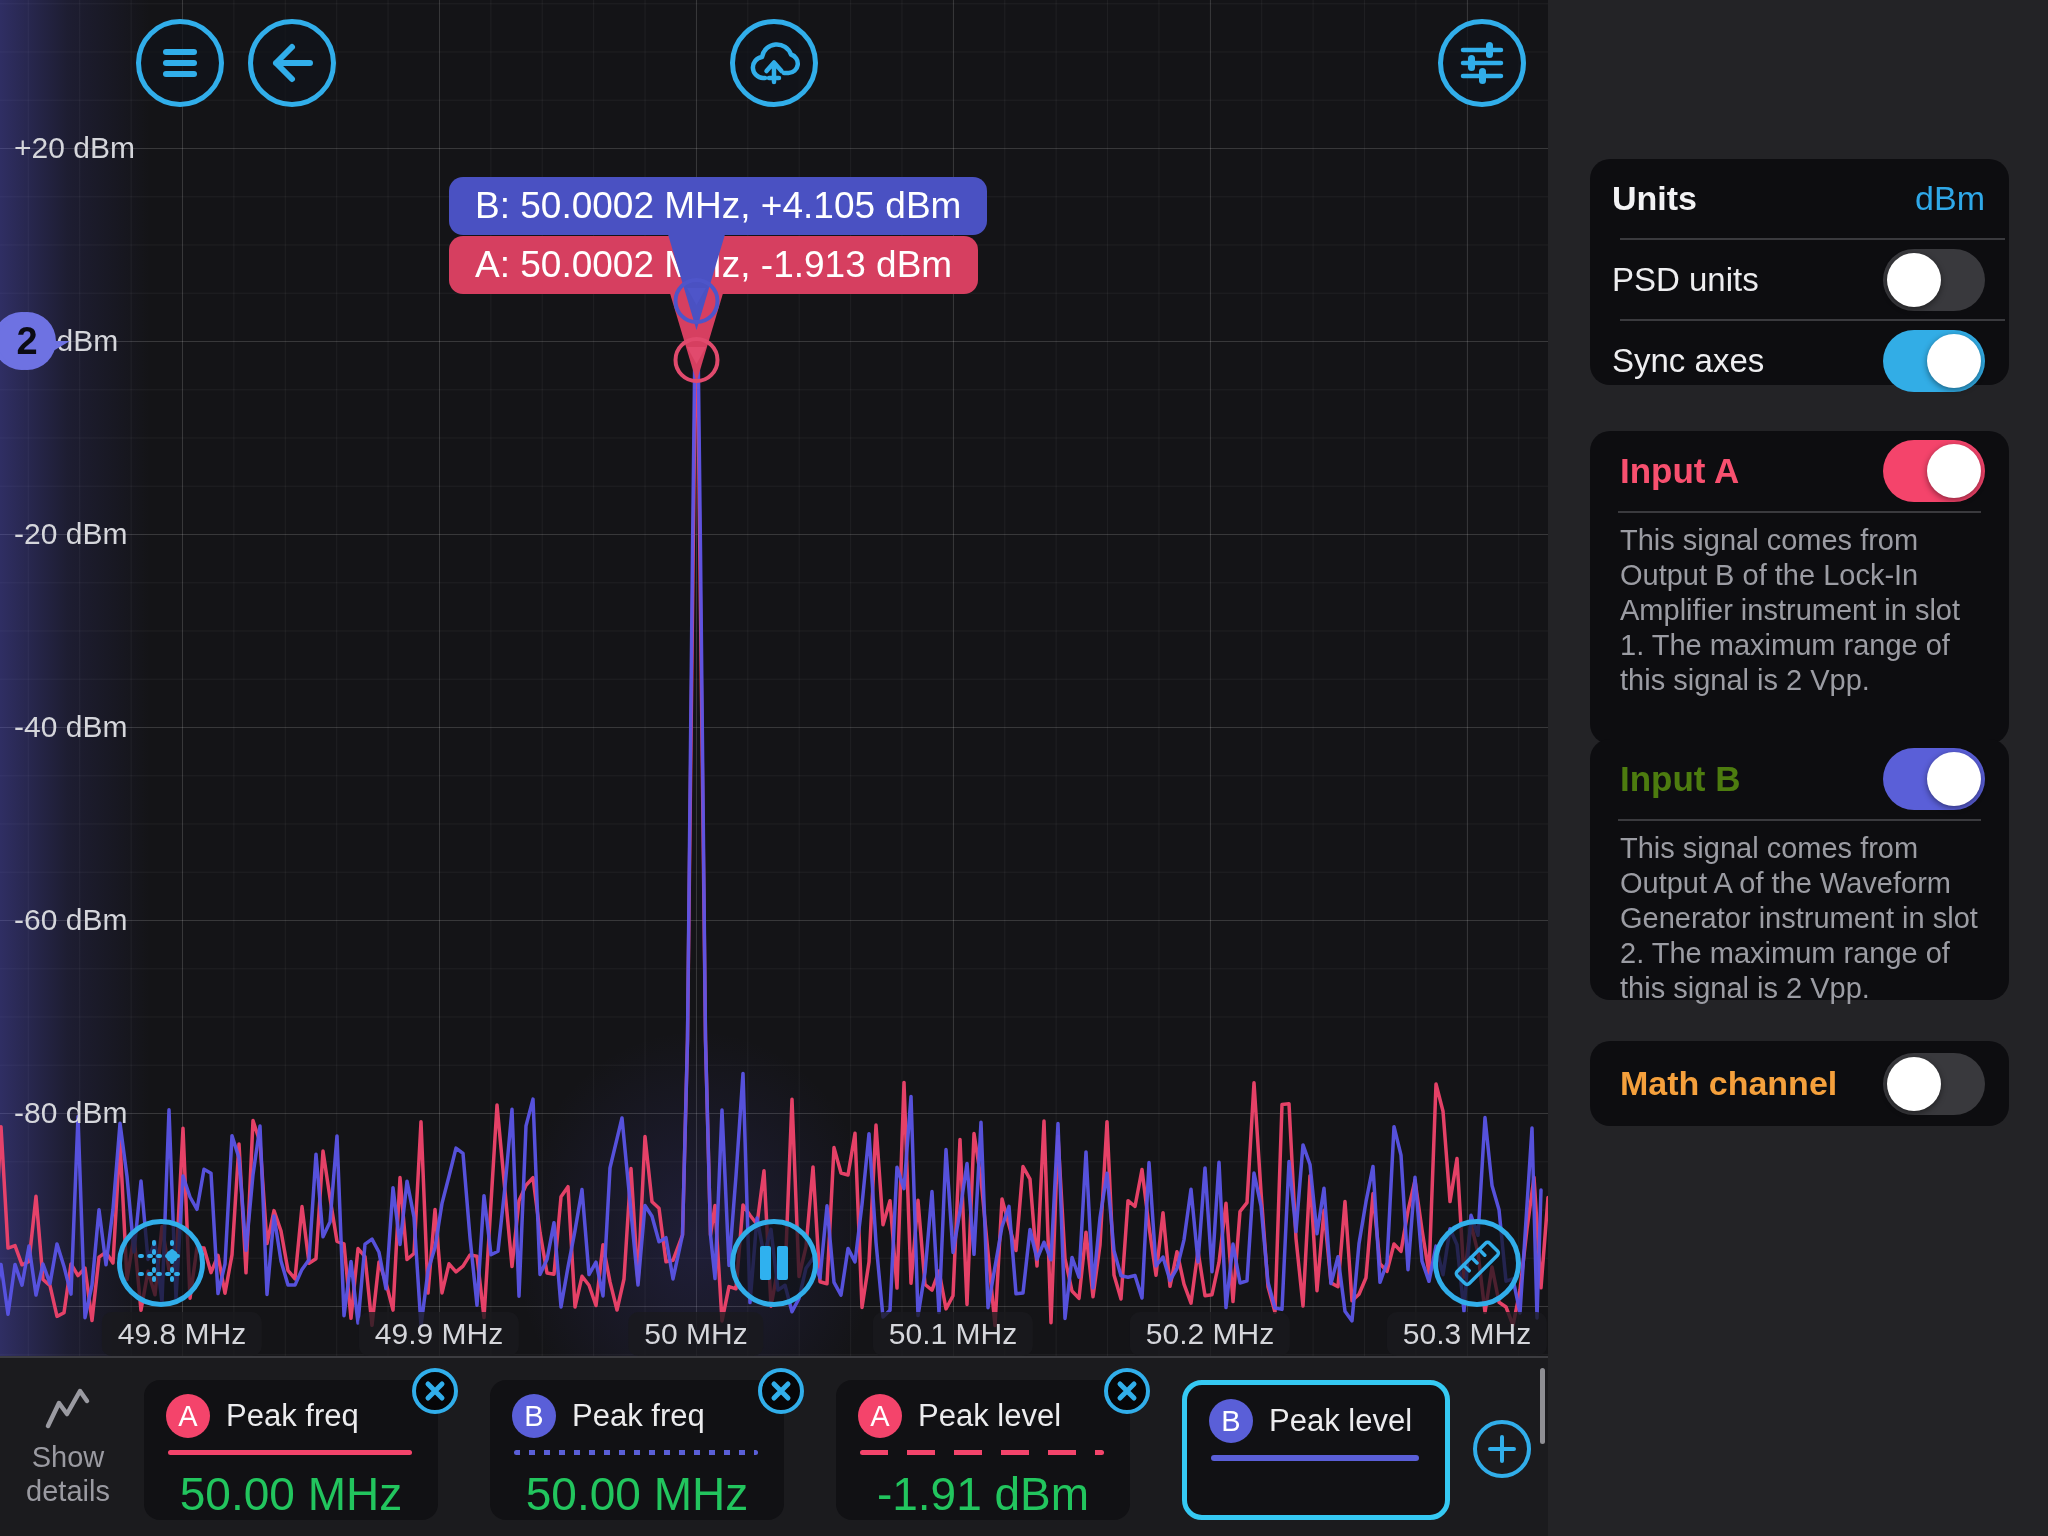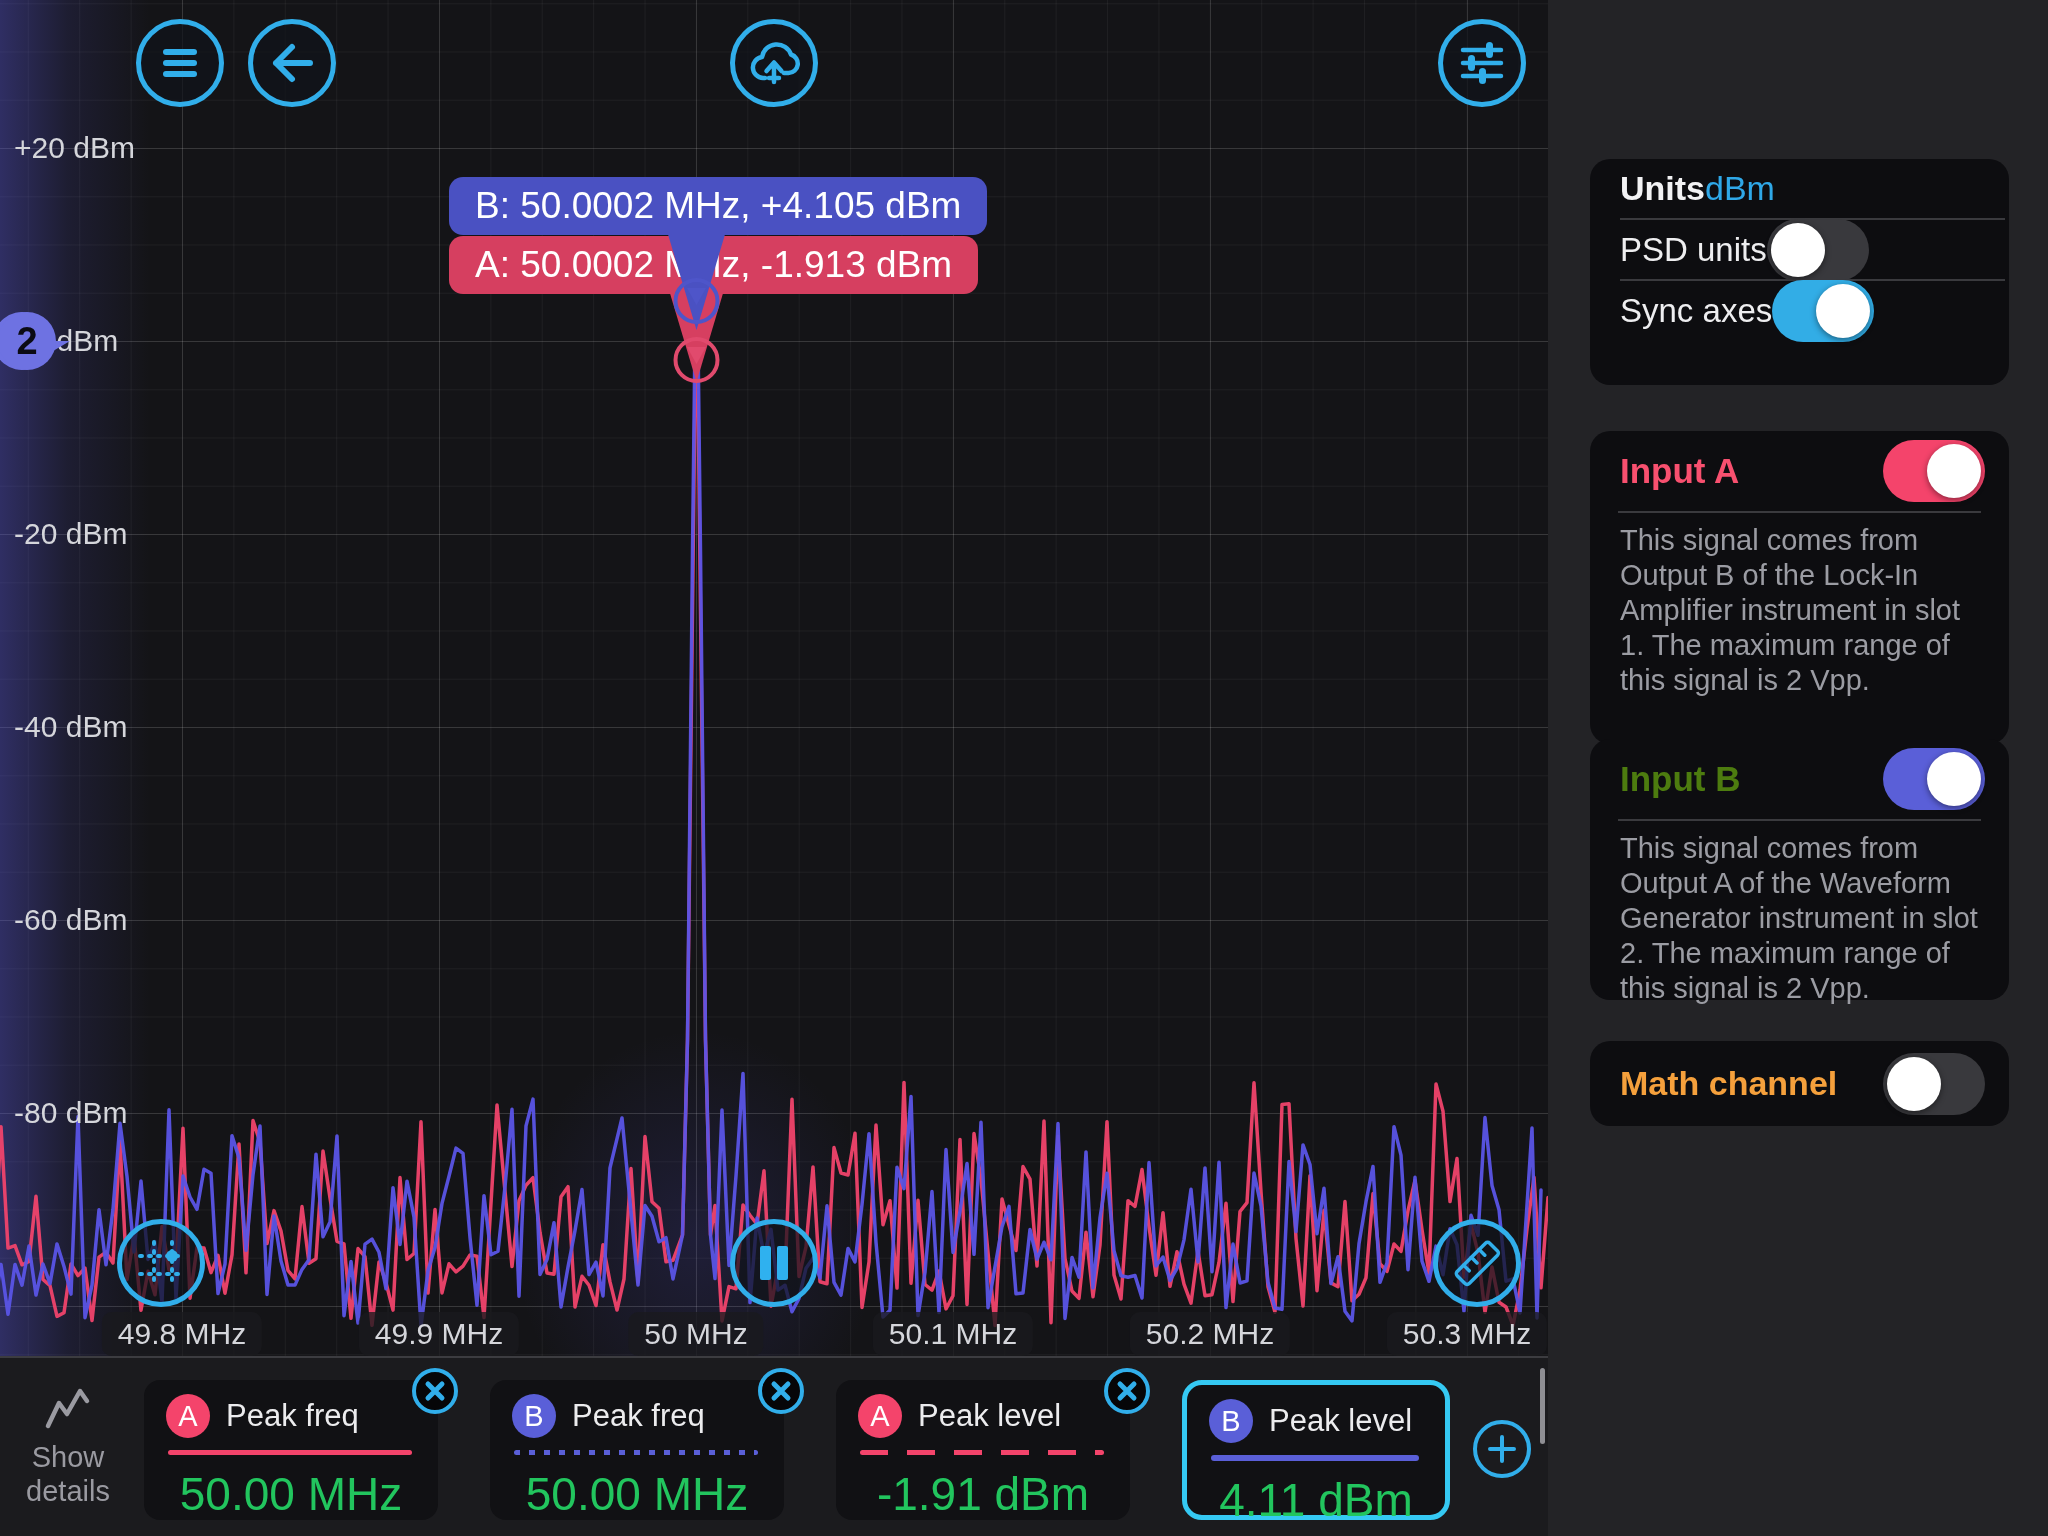--- a/index.html
+++ b/index.html
@@ -75,21 +75,21 @@
   .tab{flex:1;display:flex;flex-direction:column;align-items:center;justify-content:center;gap:6px;
     color:#9a9aa1;font-size:27px;}
   .tab.active{color:#31aeea;}
   .tab svg{display:block;}
 
   .scard{position:absolute;left:42px;width:419px;background:#0d0d10;border-radius:20px;box-sizing:border-box;}
   .card-units{top:159px;height:226px;}
   .card-inputa{top:431px;height:313px;}
   .card-inputb{top:739px;height:261px;}
   .card-math{top:1041px;height:85px;}
-  .srow{display:flex;align-items:center;height:59px;padding:0 24px 0 30px;}
+  .srow{display:flex;align-items:center;justify-content:space-between;height:79px;padding:0 24px 0 22px;}
   .srow-title{font-size:34px;font-weight:bold;color:#f2f2f4;}
   .srow-label{font-size:33px;color:#eeeef0;}
   .srow-value{font-size:34px;color:#2fa8e8;}
   .sdivider{height:2px;background:#3a3a3e;margin-left:30px;margin-right:4px;}
   .hdr-row{height:80px;display:flex;align-items:center;justify-content:space-between;padding:0 24px 0 30px;}
   .hdr-a{color:#f8506f;font-size:35px;font-weight:bold;}
   .hdr-b{color:#4d7c0f;font-size:35px;font-weight:bold;}
   .hdr-math{color:#f5a03c;font-size:34px;font-weight:bold;}
   .desc{margin:8px 28px 0 30px;font-size:29px;line-height:35px;color:#9b9ca3;}
   .inset-div{height:2px;background:#3a3a3e;margin:0 28px;}
@@ -248,21 +248,20 @@
           </svg>
       </button>
     </div>
 
     <div class="mcard mc-3 selected">
       <div class="mhead">
         <span class="chbadge ch-b">B</span>
         <span class="mlabel">Peak level</span>
       </div>
       <div class="mline line-solid-b"></div>
-      <div class="mvalue">4.11 dBm</div>
     </div>
 
     <button class="plus-btn">
       <svg width="30" height="30" viewBox="0 0 30 30">
         <path d="M15 3 V27 M3 15 H27" stroke="#31aeea" stroke-width="4" stroke-linecap="round"></path>
       </svg>
     </button>
     <div class="scroll-ind"></div>
   </div>
 

